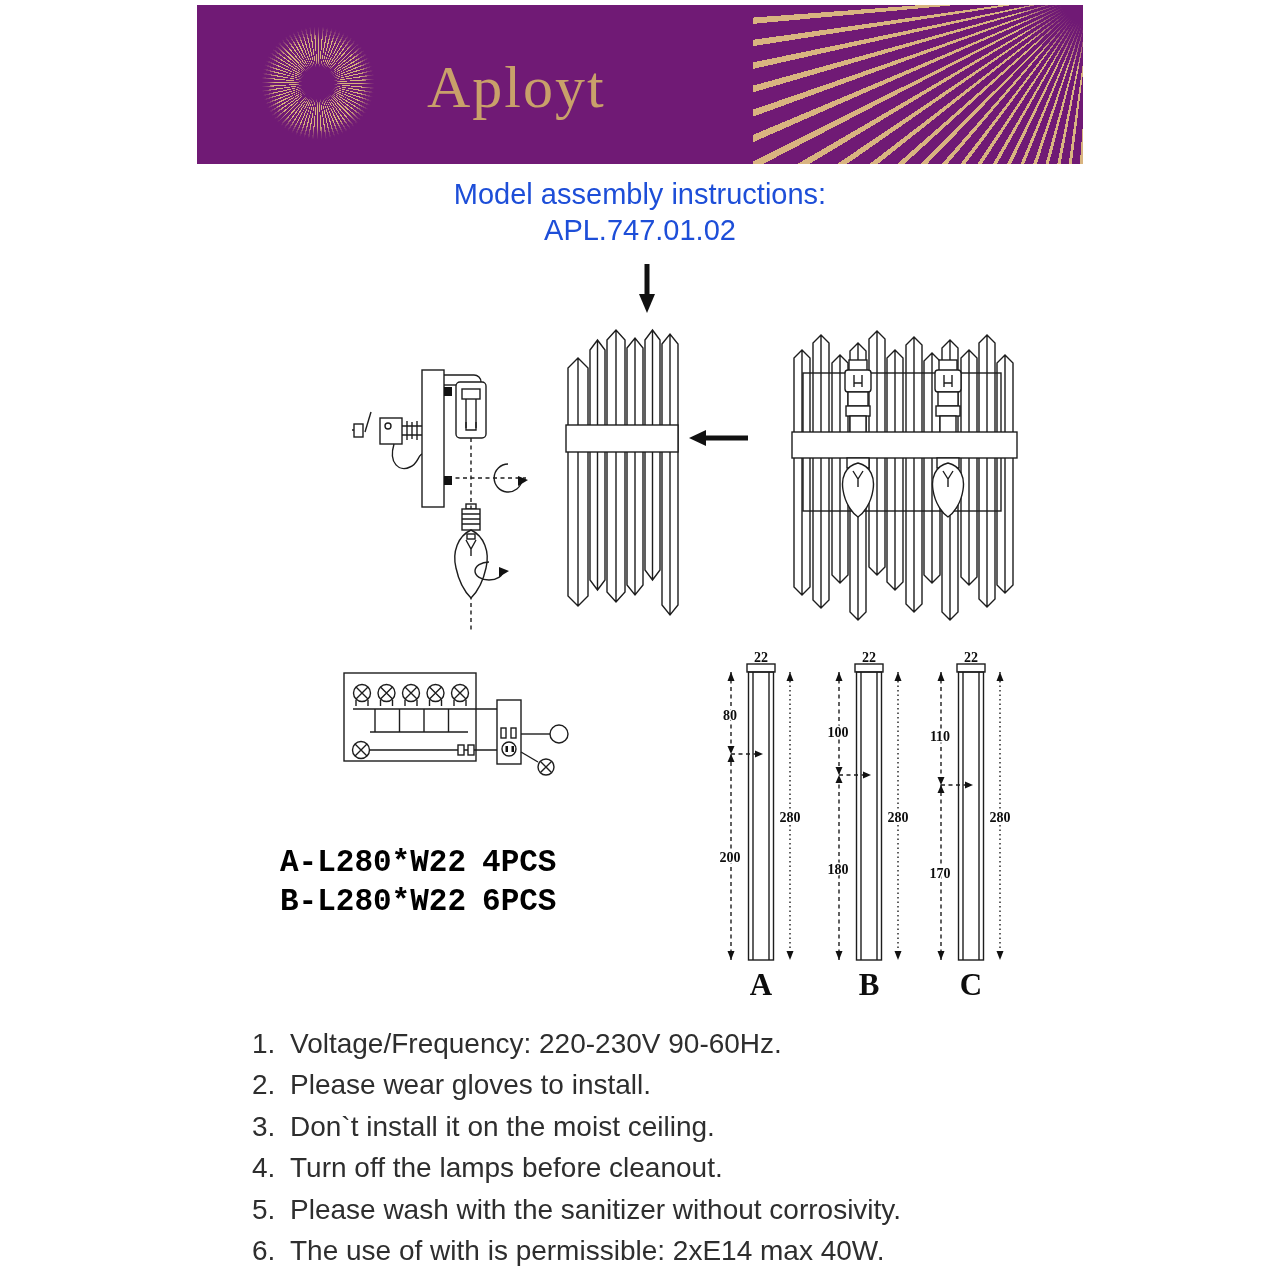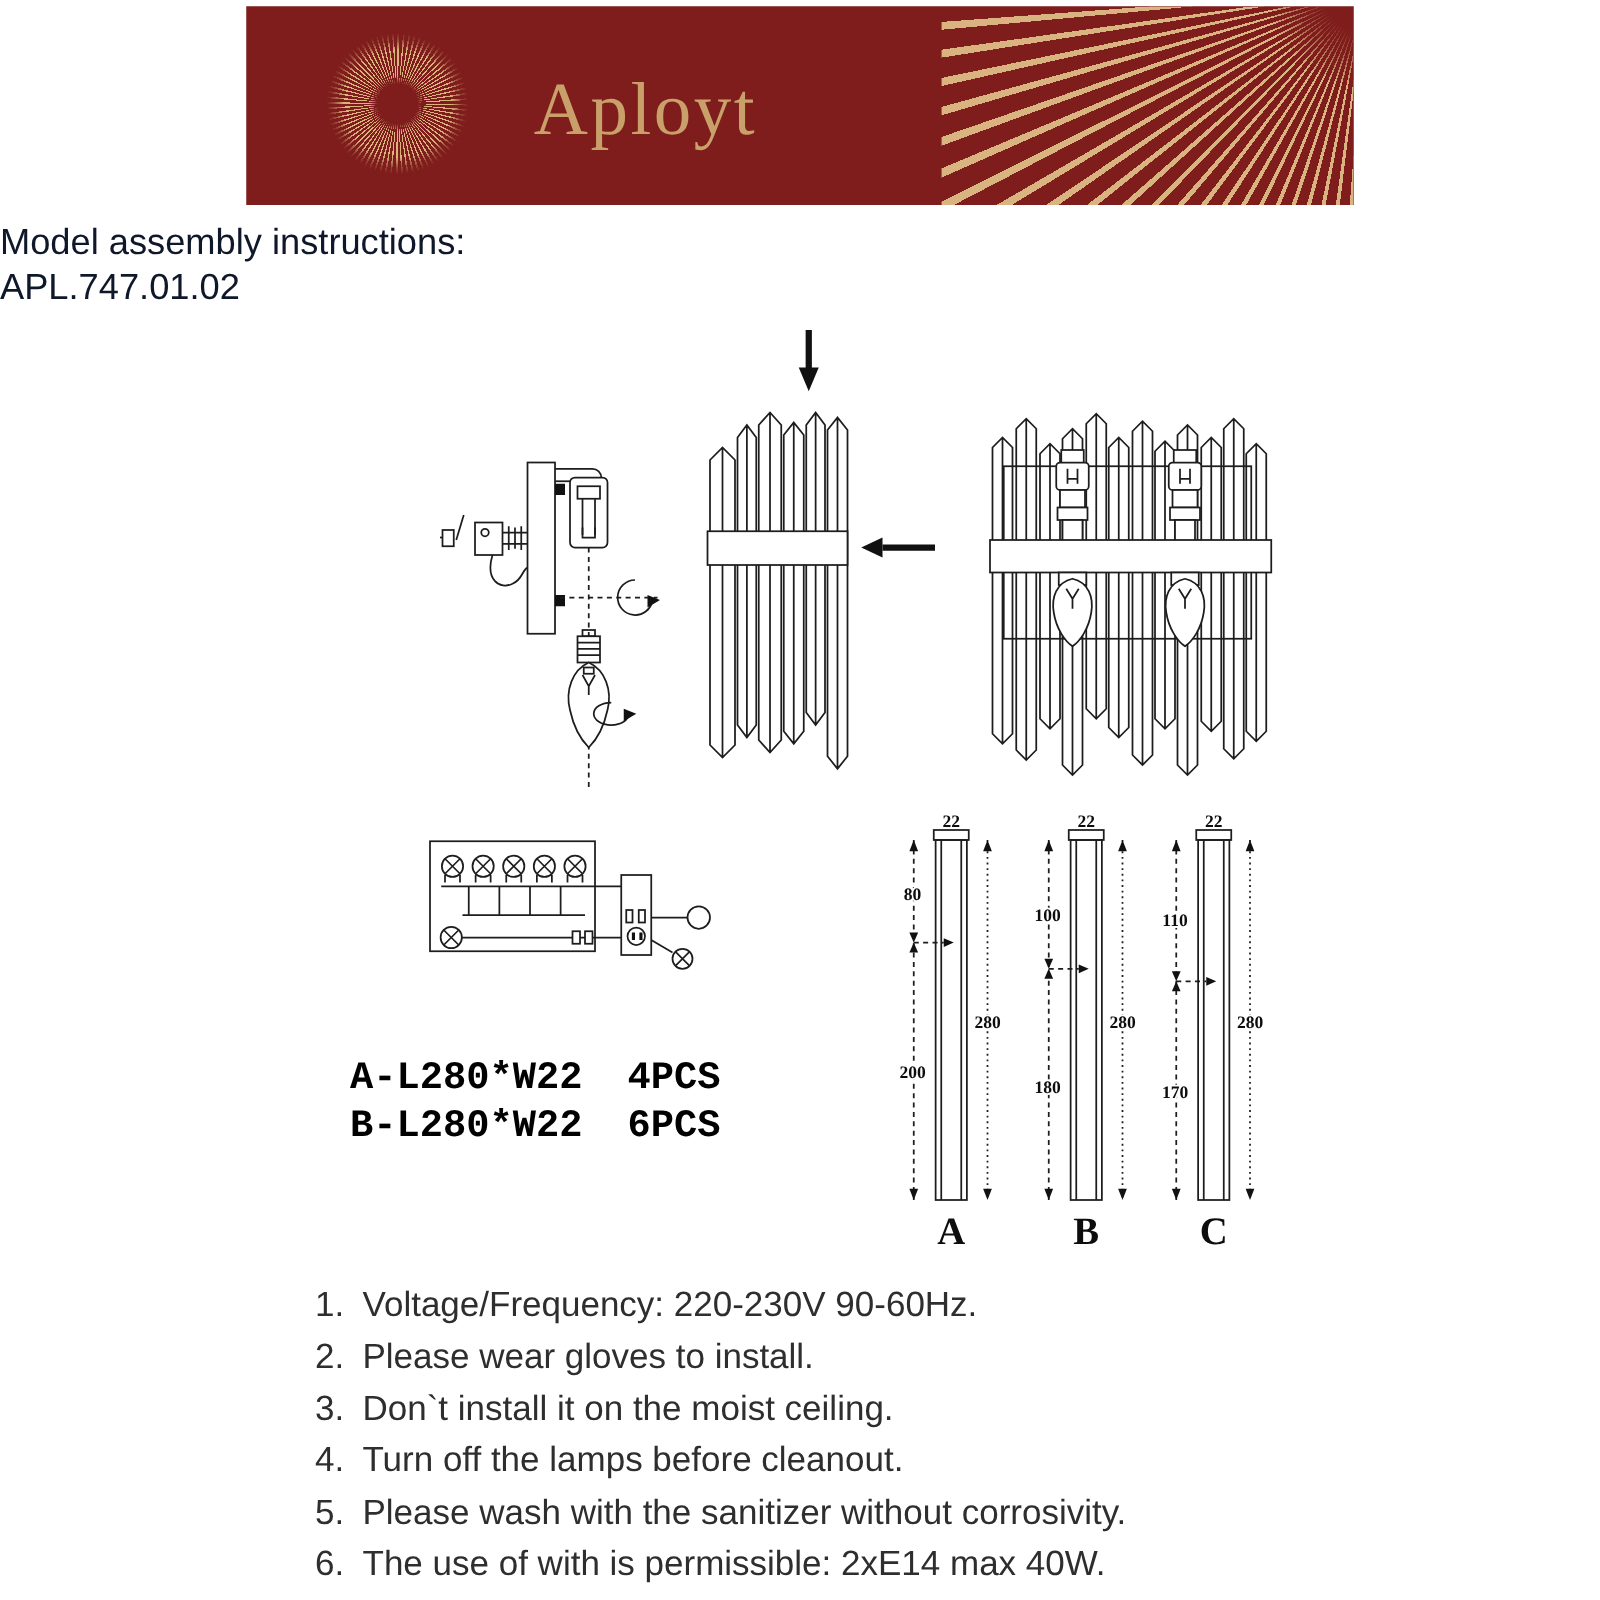--- a/index.html
+++ b/index.html
@@ -1,48 +1,48 @@
 <!DOCTYPE html>
 <html><head>
 <meta charset="utf-8">
 <style>
   * { margin:0; padding:0; box-sizing:border-box; }
   body { background:#ffffff; font-family:"Liberation Sans", sans-serif; }
   .page { position:relative; width:1280px; height:1280px; background:#fff; overflow:hidden; }
 
   
   .header { position:absolute; left:197px; top:5px; width:886px; height:159px;
-            background:#7f1d1d; overflow:hidden; }
+            background:#701a75; overflow:hidden; }
   .sunburst { position:absolute; left:41px; top:-2px; width:160px; height:160px; border-radius:50%;
     background:repeating-conic-gradient(#d9b27c 0deg 1.5deg, rgba(0,0,0,0) 1.5deg 4.5deg);
     -webkit-mask-image:radial-gradient(circle, rgba(0,0,0,0) 0 14%, #000 20% 38%, rgba(0,0,0,.3) 45%, rgba(0,0,0,0) 50%);
     mask-image:radial-gradient(circle, rgba(0,0,0,0) 0 14%, #000 20% 38%, rgba(0,0,0,.3) 45%, rgba(0,0,0,0) 50%); }
   .header-rays { position:absolute; right:0; top:0; width:330px; height:159px;
     background:repeating-conic-gradient(from 150deg at 103% -8%, #d9b480 0deg 1.05deg, rgba(0,0,0,0) 1.05deg 3.7deg);
     -webkit-mask-image:radial-gradient(circle at 103% -8%, rgba(0,0,0,0) 0 34px, #000 80px);
     mask-image:radial-gradient(circle at 103% -8%, rgba(0,0,0,0) 0 34px, #000 80px); }
   .brand { position:absolute; left:230px; top:48px; font-family:"Liberation Serif", serif;
            font-size:60px; font-weight:400; color:#c9a06a; letter-spacing:2px; }
 
   
-  .title { position:absolute; left:0; top:176px; width:1280px; text-align:left;
-           color:#0f172a; font-size:29px; line-height:36px; }
+  .title { position:absolute; left:0; top:176px; width:1280px; text-align:center;
+           color:#1d4ed8; font-size:29px; line-height:36px; }
 
   
   svg { position:absolute; overflow:visible; }
   .ln { stroke:#1d1d1d; stroke-width:1.4; fill:none; }
   .lnw { stroke:#1d1d1d; stroke-width:1.4; fill:#fff; }
   .fillb { fill:#111; stroke:none; }
   .dash { stroke-dasharray:4 3.5; }
   .dot { stroke-dasharray:1.5 3; }
 
   
   .parts { position:absolute; left:280px; top:843px; font-family:"Liberation Mono", monospace;
            font-weight:bold; font-size:31px; line-height:39px; color:#000; white-space:nowrap; }
-  .part-qty { margin-left:36px;text-align:center; }
+  .part-qty { margin-left:16px;text-align:center; }
 
   
   .dimnum { font-family:"Liberation Serif", serif; font-weight:bold; font-size:14px; fill:#0d0d0d;
             paint-order:stroke; stroke:#fff; stroke-width:3px; text-anchor:middle; }
   .dimletter { font-family:"Liberation Serif", serif; font-weight:bold; font-size:31px; fill:#0d0d0d;
             text-anchor:middle; }
 
   
   .instructions { position:absolute; left:252px; top:1023px; width:830px;
                   color:#2e2e2e; font-size:28px; }

